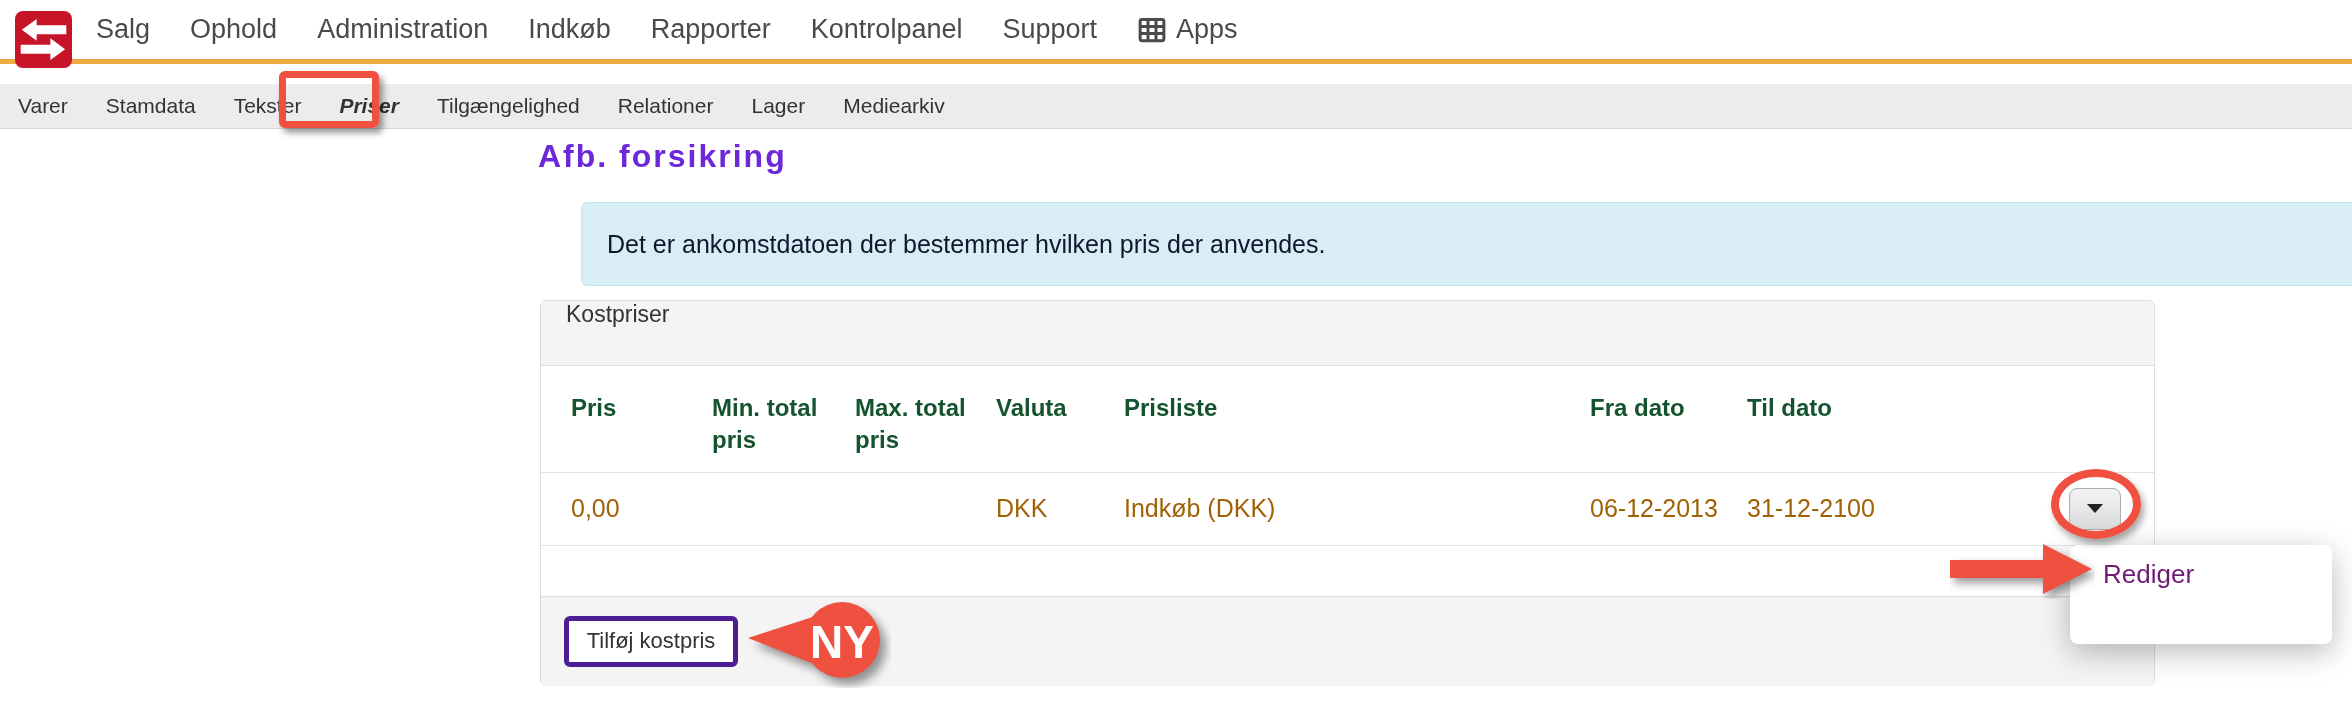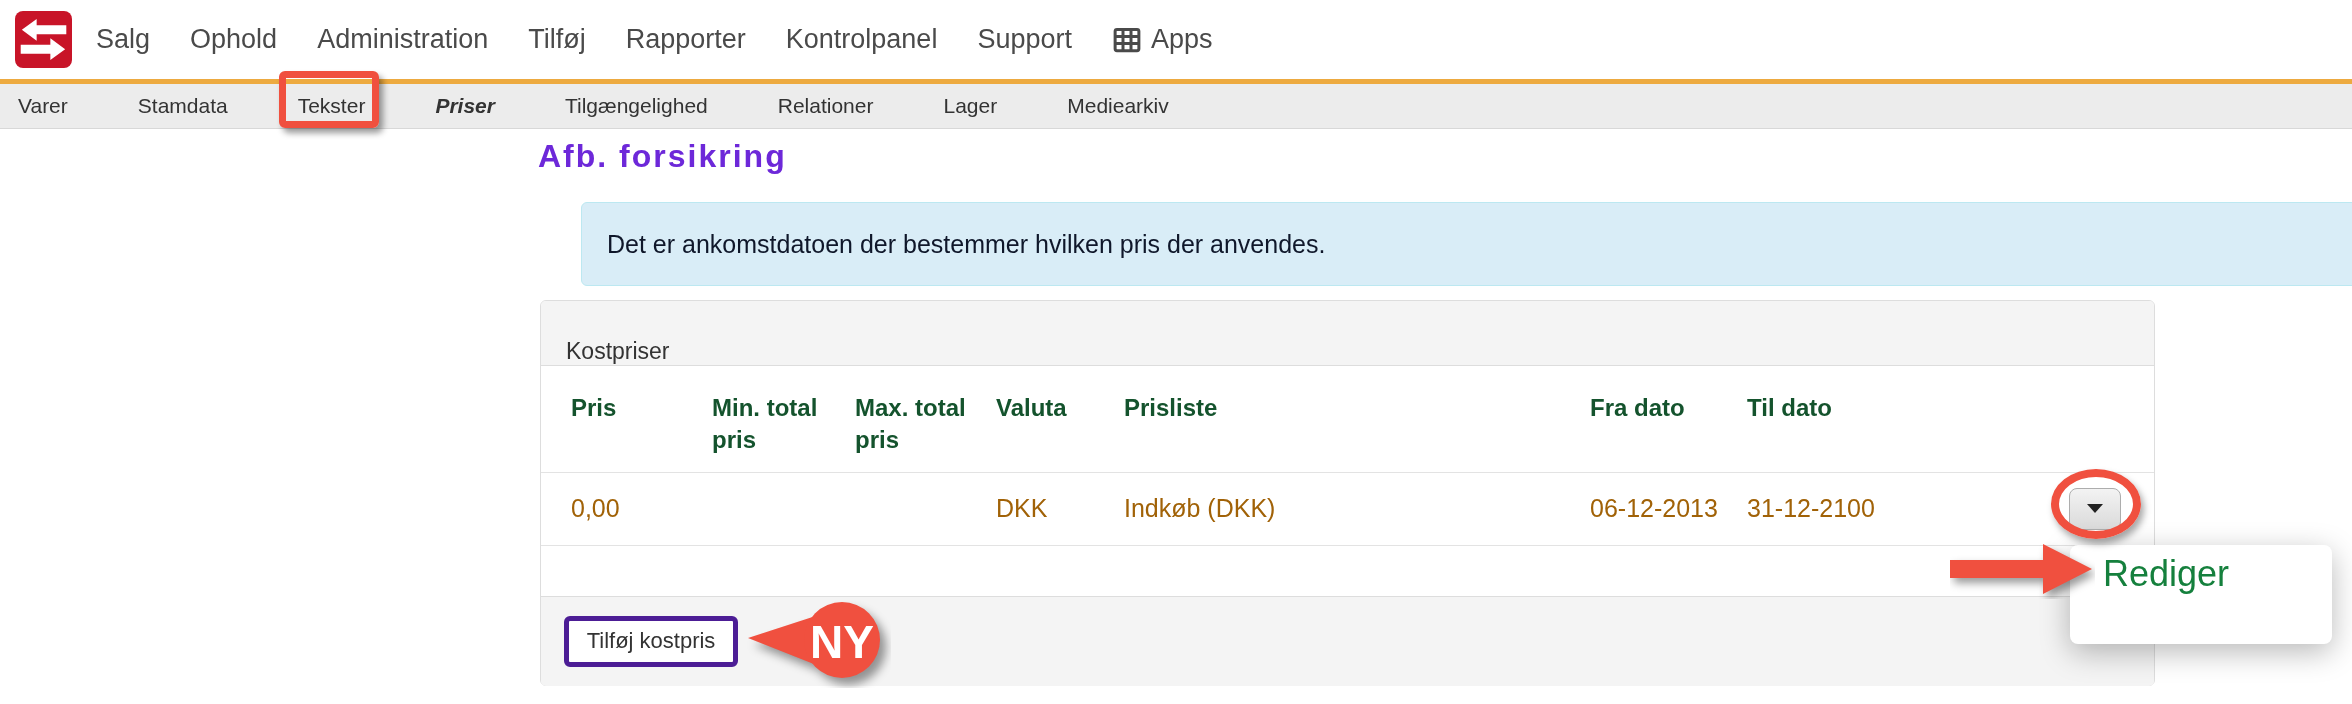--- a/index.html
+++ b/index.html
@@ -7,41 +7,41 @@
   body {
     position:relative;
     font-family:"Liberation Sans", sans-serif;
     background:#ffffff;
     color:#333;
     overflow:hidden;
   }
 
   
   .header {
-    position:absolute; left:0; top:0; width:2352px; height:84px;
+    position:absolute; left:0; top:0; width:2352px; height:64px;
     background:#ffffff;
     border-bottom:5px solid #edaa40;
     display:flex; align-items:center;
   }
   .logo { position:absolute; left:15px; top:11px; width:57px; height:57px; display:block; }
   .topnav { display:flex; align-items:center; gap:40px; margin-left:96px; }
   .topnav-item {
     font-size:27px; color:#4a4a4a; white-space:nowrap; cursor:pointer;
     display:flex; align-items:center; gap:9px;
   }
   .grid-icon { width:30px; height:30px; display:block; }
 
   
   .subnav {
     position:absolute; left:0; top:84px; width:2352px; height:45px;
     background:#ececec; border-bottom:1px solid #d8d8d8;
     display:flex; align-items:center;
   }
   .subnav-item {
-    font-size:21px; color:#333; padding:0 35px; white-space:nowrap; cursor:pointer;
+    font-size:21px; color:#333; padding:0 19px; white-space:nowrap; cursor:pointer;
   }
   .subnav-item:first-child { padding-left:18px; }
   .subnav-item.active { font-weight:bold;font-style:italic; }
 
   
   .page-title {
     position:absolute; left:538px; top:138px;
     font-size:32px; font-weight:bold; color:#6d28d9; letter-spacing:2px;
   }
   .info-alert {
@@ -52,21 +52,21 @@
   }
 
   
   .panel {
     position:absolute; left:540px; top:300px; width:1615px; height:386px;
     border:1px solid #dddddd; border-radius:6px; background:#fff;
   }
   .panel-heading {
     height:65px; background:#f4f4f4; border-bottom:1px solid #ddd;
     border-radius:5px 5px 0 0;
-    display:flex; align-items:flex-end; padding-left:25px;
+    display:flex; align-items:flex-start; padding-left:25px;
     font-size:23px; color:#333;
   }
   table.costs { width:100%; border-collapse:collapse; table-layout:fixed; }
   table.costs col.c1 { width:171px; } table.costs col.c2 { width:143px; }
   table.costs col.c3 { width:141px; } table.costs col.c4 { width:128px; }
   table.costs col.c5 { width:466px; } table.costs col.c6 { width:157px; }
   table.costs col.c7 { width:180px; } table.costs col.c8 { width:227px; }
   table.costs th {
     height:106px; vertical-align:top; text-align:left;
     padding-top:26px; font-size:24px; font-weight:bold; color:#14532d; line-height:1.35;
@@ -97,21 +97,21 @@
   }
 
   
   .dropdown-menu {
     position:absolute; left:2070px; top:545px; width:262px; height:99px;
     background:#fff; border-radius:8px; box-shadow:0 8px 30px rgba(0,0,0,.28);
     padding-top:9px; z-index:20;
   }
   .dropdown-item {
     height:40px; display:flex; align-items:center; padding-left:33px;
-    font-size:36px; color:#15803d; cursor:pointer;
+    font-size:26px; color:#701a75; cursor:pointer;
   }
 
   
   .ann { z-index:30; }
   .ann-rect {
     position:absolute; left:279px; top:71px; width:100px; height:57px;
     border:7px solid #f0503f; border-radius:6px;
     box-shadow:4px 5px 6px rgba(0,0,0,.4);
   }
   .ann-ellipse {
@@ -128,21 +128,21 @@
 <div class="header">
   <svg class="logo" viewBox="0 0 100 100">
     <rect x="0" y="0" width="100" height="100" rx="14" fill="#c81428"></rect>
     <polygon fill="#ffffff" points="12,33 38,14 38,25 90,25 90,41 38,41 38,52"></polygon>
     <polygon fill="#ffffff" points="88,67 62,48 62,59 10,59 10,75 62,75 62,86"></polygon>
   </svg>
   <div class="topnav">
     <div class="topnav-item">Salg</div>
     <div class="topnav-item">Ophold</div>
     <div class="topnav-item">Administration</div>
-    <div class="topnav-item">Tilføj</div>
+    <div class="topnav-item">Indkøb</div>
     <div class="topnav-item">Rapporter</div>
     <div class="topnav-item">Kontrolpanel</div>
     <div class="topnav-item">Support</div>
     <div class="topnav-item">
       <svg class="grid-icon" viewBox="0 0 24 24" fill="none" stroke="#4a4a4a" stroke-width="2.4">
         <rect x="2.5" y="3.5" width="19" height="17" rx="1.5"></rect>
         <line x1="8.8" y1="3.5" x2="8.8" y2="20.5"></line>
         <line x1="15.2" y1="3.5" x2="15.2" y2="20.5"></line>
         <line x1="2.5" y1="9.2" x2="21.5" y2="9.2"></line>
         <line x1="2.5" y1="14.8" x2="21.5" y2="14.8"></line>

